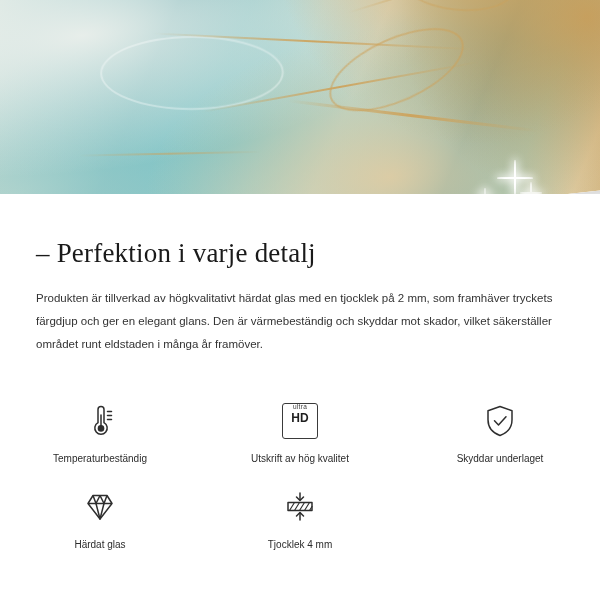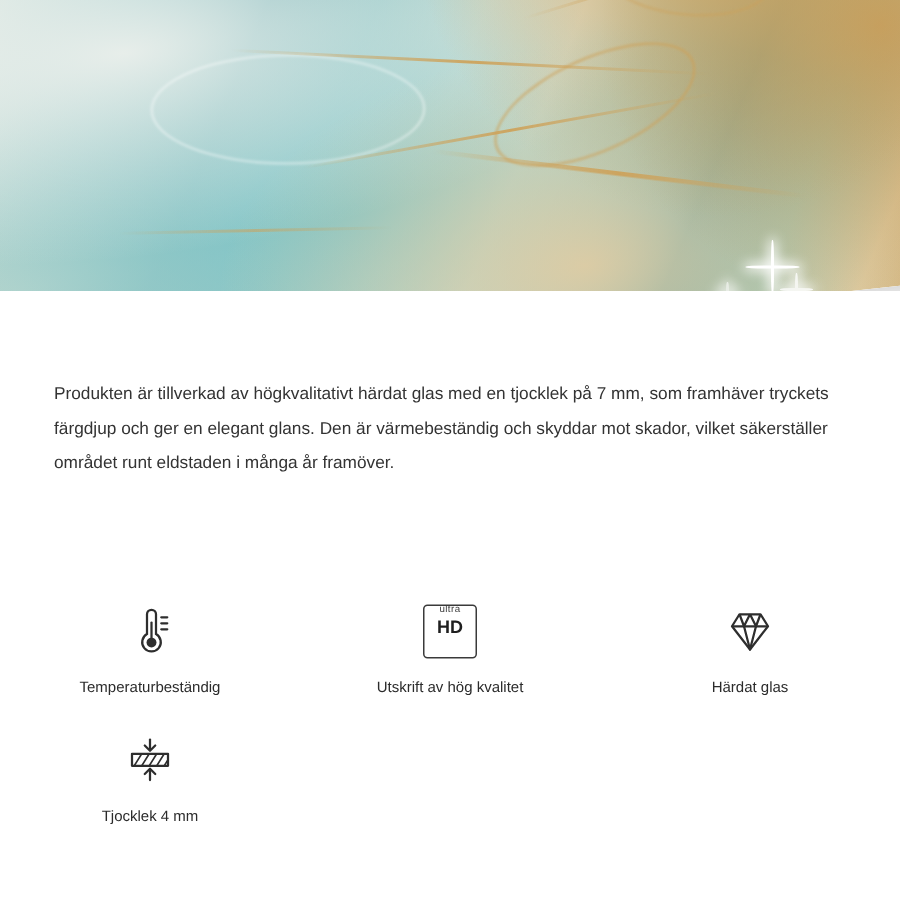--- a/index.html
+++ b/index.html
@@ -221,22 +221,23 @@
       <div class="vein v5"></div>
     </div>
     <div class="hero-mask"></div>
     <div class="sparkle k1"></div>
     <div class="sparkle k2"></div>
     <div class="sparkle k3"></div>
   </div>
 
   <div class="content">
     <h1 class="headline">
+      <span class="l2">– Perfektion i varje detalj</span>
     </h1>
-    <p class="body-copy">Produkten är tillverkad av högkvalitativt härdat glas med en tjocklek på 7 mm, som framhäver tryckets färgdjup och ger en elegant glans. Den är värmebeständig och skyddar mot skador, vilket säkerställer området runt eldstaden i många år framöver.</p>
+    <p class="body-copy">Produkten är tillverkad av högkvalitativt härdat glas med en tjocklek på 2 mm, som framhäver tryckets färgdjup och ger en elegant glans. Den är värmebeständig och skyddar mot skador, vilket säkerställer området runt eldstaden i många år framöver.</p>
   </div>
 
   <div class="features">
 
     <div class="feature">
       <div class="feature-icon">
         <svg width="44" height="44" viewBox="0 0 44 44" fill="none" stroke="#2e2e2e" stroke-width="1.5" stroke-linecap="round">
           <path d="M20 10.5a3 3 0 0 1 6 0v13.2a6.2 6.2 0 1 1-6 0z" fill="none"></path>
           <circle cx="23" cy="29.4" r="3.3" fill="#2e2e2e" stroke="none"></circle>
           <line x1="23" y1="16" x2="23" y2="28"></line>
@@ -251,20 +252,29 @@
     <div class="feature">
       <div class="feature-icon">
         <div class="ultrahd-box">
           <span class="u1">ultra</span>
           <span class="u2">HD</span>
         </div>
       </div>
       <div class="feature-label">Utskrift av hög kvalitet</div>
     </div>
 
+    <div class="feature">
+      <div class="feature-icon">
+        <svg width="42" height="42" viewBox="0 0 42 42" fill="none" stroke="#2e2e2e" stroke-width="1.5" stroke-linecap="round" stroke-linejoin="round">
+          <path d="M21 6.5l12 4.2v9.1c0 7.6-5 13.2-12 15.7-7-2.5-12-8.1-12-15.7v-9.1z"></path>
+          <path d="M15.5 20.8l4 4.1 7.5-8.2"></path>
+        </svg>
+      </div>
+      <div class="feature-label">Skyddar underlaget</div>
+    </div>
 
     <div class="feature">
       <div class="feature-icon">
         <svg width="42" height="42" viewBox="0 0 42 42" fill="none" stroke="#2e2e2e" stroke-width="1.5" stroke-linejoin="round">
           <path d="M9 17.5L14 9.5h14l5 8-12 15.5z"></path>
           <path d="M9 17.5h24"></path>
           <path d="M14 9.5l3 8 4-8"></path>
           <path d="M28 9.5l-3 8-4-8"></path>
           <path d="M17 17.5l4 15.5 4-15.5"></path>
         </svg>

